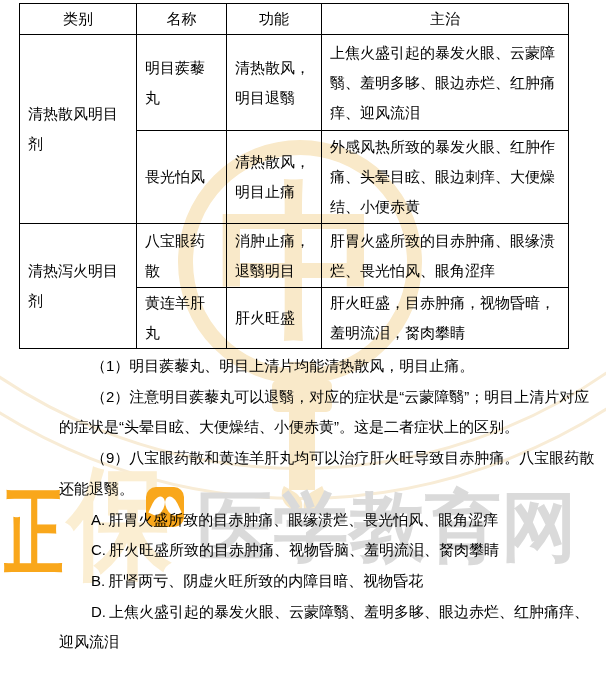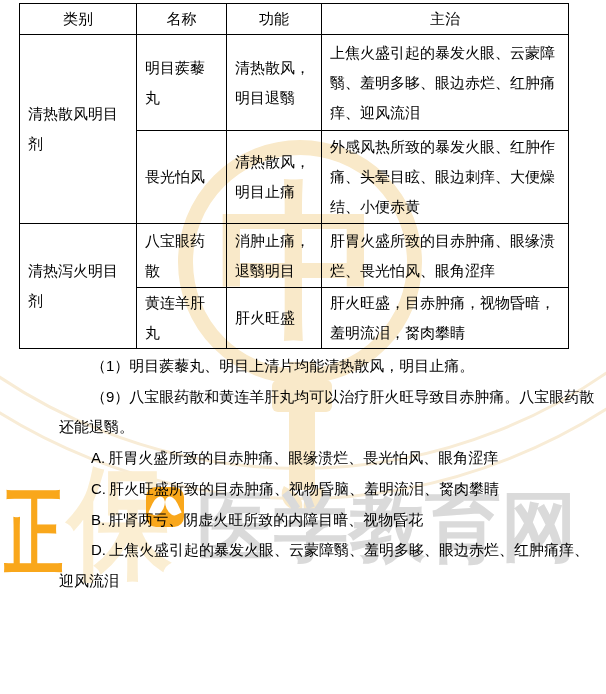--- a/index.html
+++ b/index.html
@@ -146,20 +146,21 @@
       <tr class="h-r4">
         <td>黄连羊肝丸</td>
         <td>肝火旺盛</td>
         <td>肝火旺盛，目赤肿痛，视物昏暗，羞明流泪，胬肉攀睛</td>
       </tr>
     </tbody>
   </table>
 
   <div class="notes">
     <p>（1）明目蒺藜丸、明目上清片均能清热散风，明目止痛。</p>
+    <p>（2）注意明目蒺藜丸可以退翳，对应的症状是“云蒙障翳”；明目上清片对应的症状是“头晕目眩、大便燥结、小便赤黄”。这是二者症状上的区别。</p>
     <p>（9）八宝眼药散和黄连羊肝丸均可以治疗肝火旺导致目赤肿痛。八宝眼药散还能退翳。</p>
     <p><span class="opt-label">A.</span><span>肝胃火盛所致的目赤肿痛、眼缘溃烂、畏光怕风、眼角涩痒</span></p>
     <p><span class="opt-label">C.</span><span>肝火旺盛所致的目赤肿痛、视物昏脑、羞明流泪、胬肉攀睛</span></p>
     <p><span class="opt-label">B.</span><span>肝肾两亏、阴虚火旺所致的内障目暗、视物昏花</span></p>
     <p><span class="opt-label">D.</span><span>上焦火盛引起的暴发火眼、云蒙障翳、羞明多眵、眼边赤烂、红肿痛痒、迎风流泪</span></p>
   </div>
 
 </div>
 
 </body></html>

